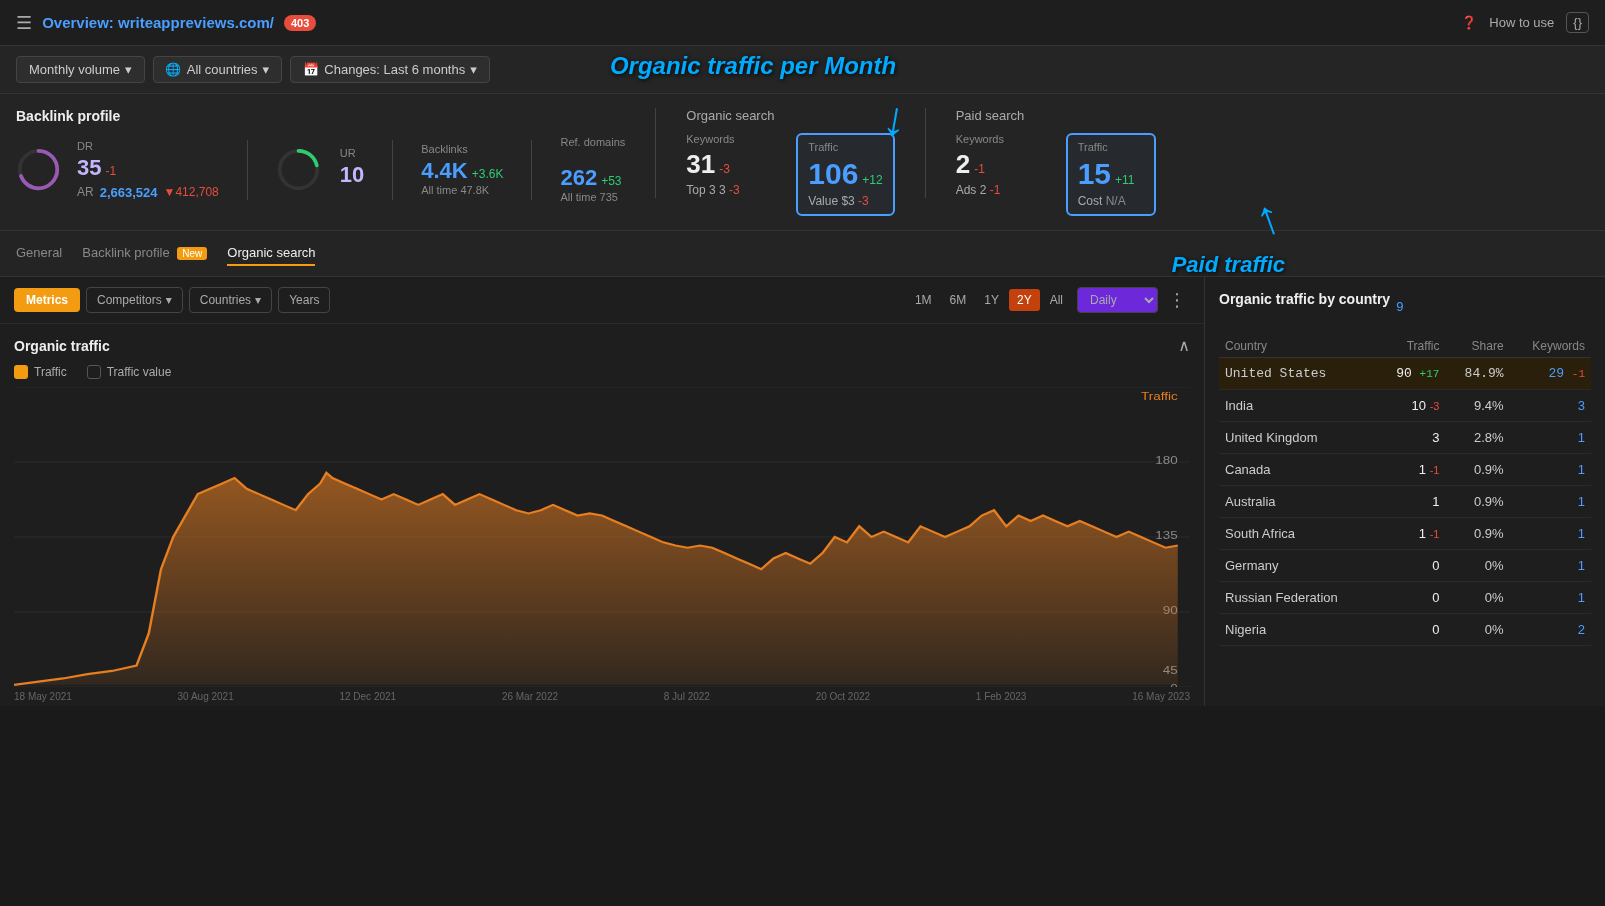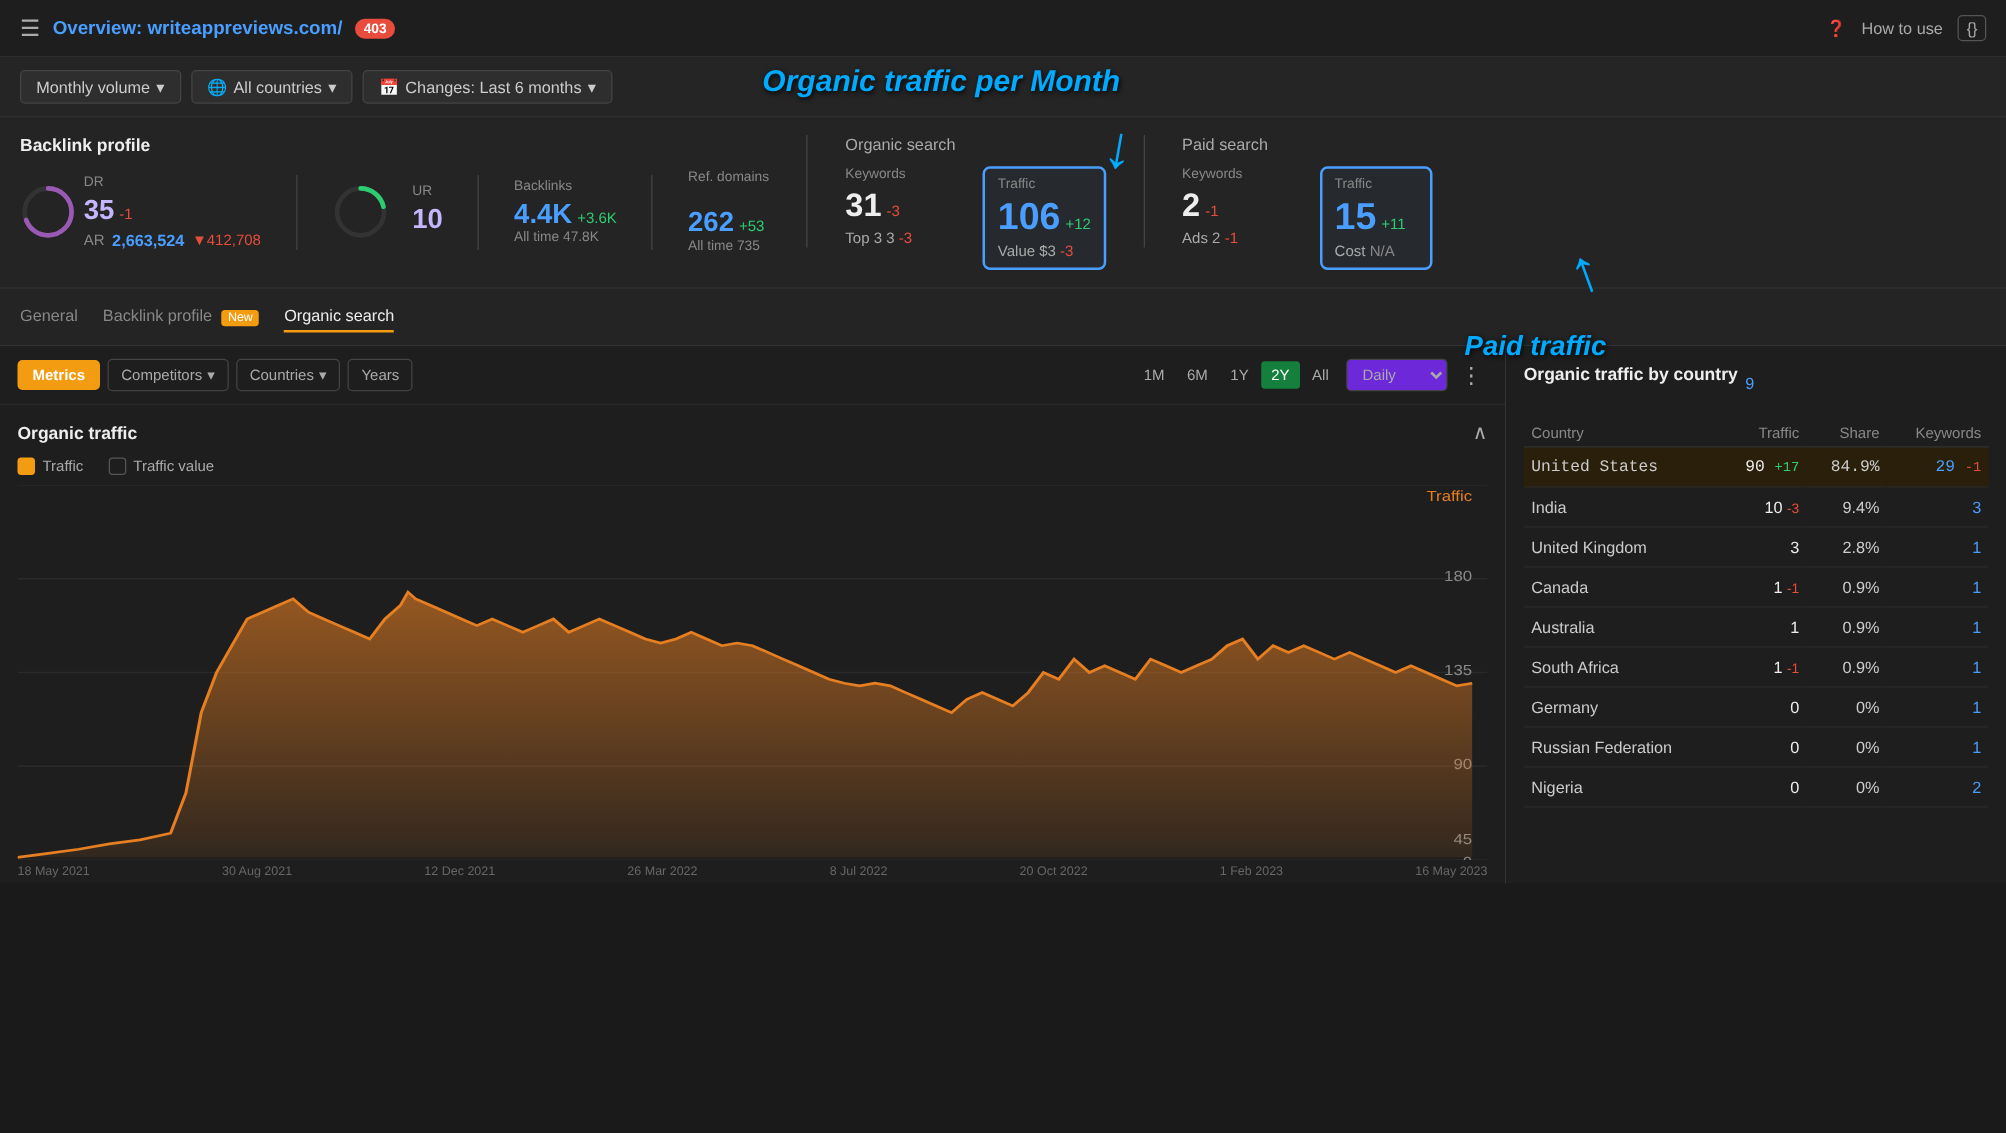--- a/index.html
+++ b/index.html
@@ -52,21 +52,21 @@
     .bottom-section { display: flex; gap: 0; }
     
     
     .chart-panel { flex: 1; background: #1e1e1e; padding: 0; border-right: 1px solid #333; }
     
     .chart-toolbar { display: flex; align-items: center; gap: 6px; padding: 10px 14px; border-bottom: 1px solid #2a2a2a; }
     .chart-btn { background: #f39c12; color: #fff; border: none; border-radius: 4px; padding: 5px 12px; font-size: 12px; cursor: pointer; font-weight: bold; }
     .chart-btn-outline { background: transparent; color: #aaa; border: 1px solid #444; border-radius: 4px; padding: 5px 10px; font-size: 12px; cursor: pointer; display: flex; align-items: center; gap: 4px; }
     .chart-time-btns { display: flex; gap: 2px; margin-left: auto; }
     .time-btn { background: transparent; color: #aaa; border: none; padding: 4px 8px; font-size: 12px; cursor: pointer; border-radius: 3px; }
-    .time-btn.active { background: #15803d; color: #fff; }
+    .time-btn.active { background: #c2410c; color: #fff; }
     .time-select { background: #6d28d9; border: 1px solid #444; color: #aaa; border-radius: 4px; padding: 4px 8px; font-size: 12px; }
     .dots-btn { color: #aaa; background: none; border: none; font-size: 18px; cursor: pointer; padding: 0 4px; }
     
     .chart-title-bar { display: flex; align-items: center; justify-content: space-between; padding: 12px 14px 6px; }
     .chart-title { color: #eee; font-weight: bold; font-size: 14px; }
     .chart-collapse { color: #aaa; cursor: pointer; font-size: 16px; }
     
     .chart-legend { display: flex; gap: 20px; padding: 4px 14px 8px; }
     .legend-item { display: flex; align-items: center; gap: 6px; font-size: 12px; color: #aaa; cursor: pointer; }
     .legend-checkbox { width: 14px; height: 14px; border-radius: 3px; background: #f39c12; border: none; }
@@ -129,21 +129,21 @@
       <span>▾</span>
     </button>
   </div>
 
   <div class="stats-section">
 
     <div class="backlink-profile">
       <div class="backlink-title">Backlink profile</div>
       <div class="backlink-stats">
 
-        <div style="display:flex; align-items:center; gap:6px;">
+        <div style="display:flex; align-items:center; gap:16px;">
           <svg width="45" height="45" viewBox="0 0 36 36">
             <circle cx="18" cy="18" r="15" fill="none" stroke="#333" stroke-width="3"></circle>
             <circle cx="18" cy="18" r="15" fill="none" stroke="#9b59b6" stroke-width="3" stroke-dasharray="65 94" stroke-linecap="round" transform="rotate(-90 18 18)"></circle>
           </svg>
           <div>
             <div class="stat-label">DR</div>
             <div style="display:flex; align-items:baseline; gap:4px;">
               <span class="stat-value">35</span>
               <span class="stat-change-neg">-1</span>
             </div>
@@ -422,20 +422,20 @@
   </div>
 
   <div class="annotation-container">
 
     <div style="position:absolute; top:52px; left:38%; pointer-events:none;">
       <span style="color:#00aaff; font-size:24px; font-weight:900; font-style:italic; text-shadow:1px 1px 4px rgba(0,0,0,0.9);">Organic traffic per Month</span>
     </div>
 
     <div style="position:absolute; top:95px; left:55%; pointer-events:none; color:#00aaff; font-size:48px; line-height:1; transform:rotate(10deg);">↓</div>
 
-    <div style="position:absolute; top:264px; right:320px; pointer-events:none;">
+    <div style="position:absolute; top:252px; right:320px; pointer-events:none;">
       <span style="color:#00aaff; font-size:22px; font-weight:900; font-style:italic; text-shadow:1px 1px 4px rgba(0,0,0,0.9);">Paid traffic</span>
     </div>
 
     <div style="position:absolute; top:190px; right:325px; pointer-events:none; color:#00aaff; font-size:48px; transform:rotate(-20deg);">↑</div>
   </div>
 
 </div>
 
 </body></html>

